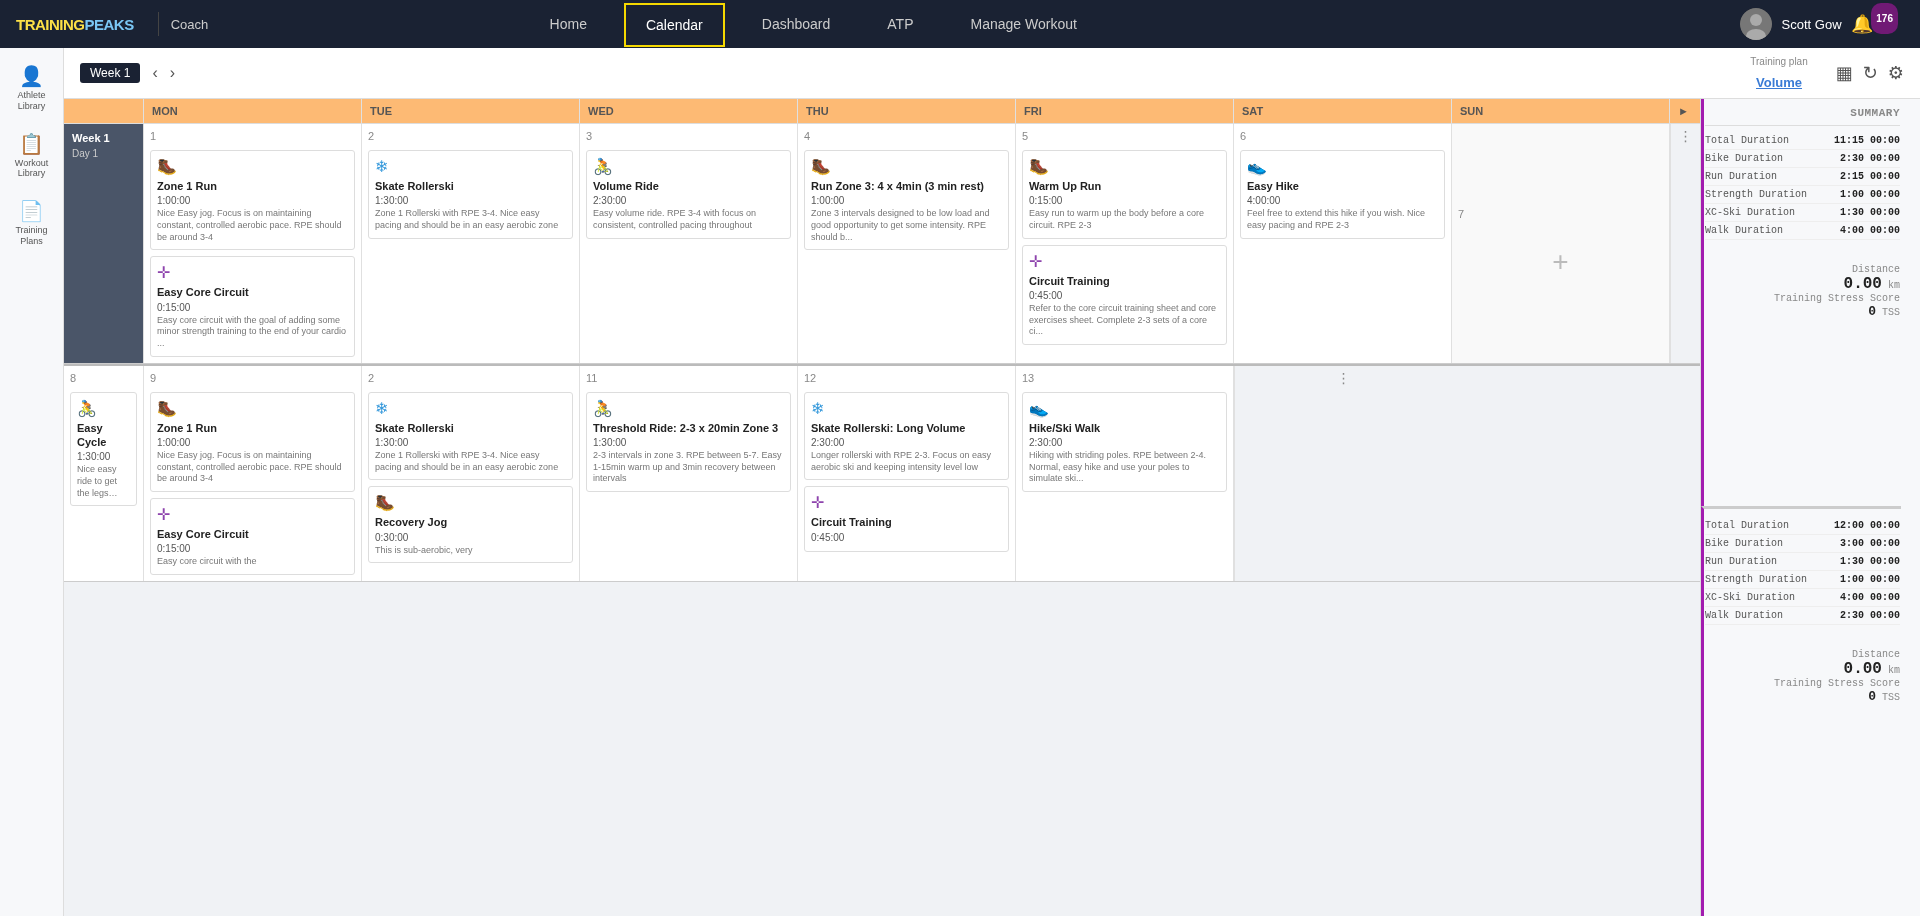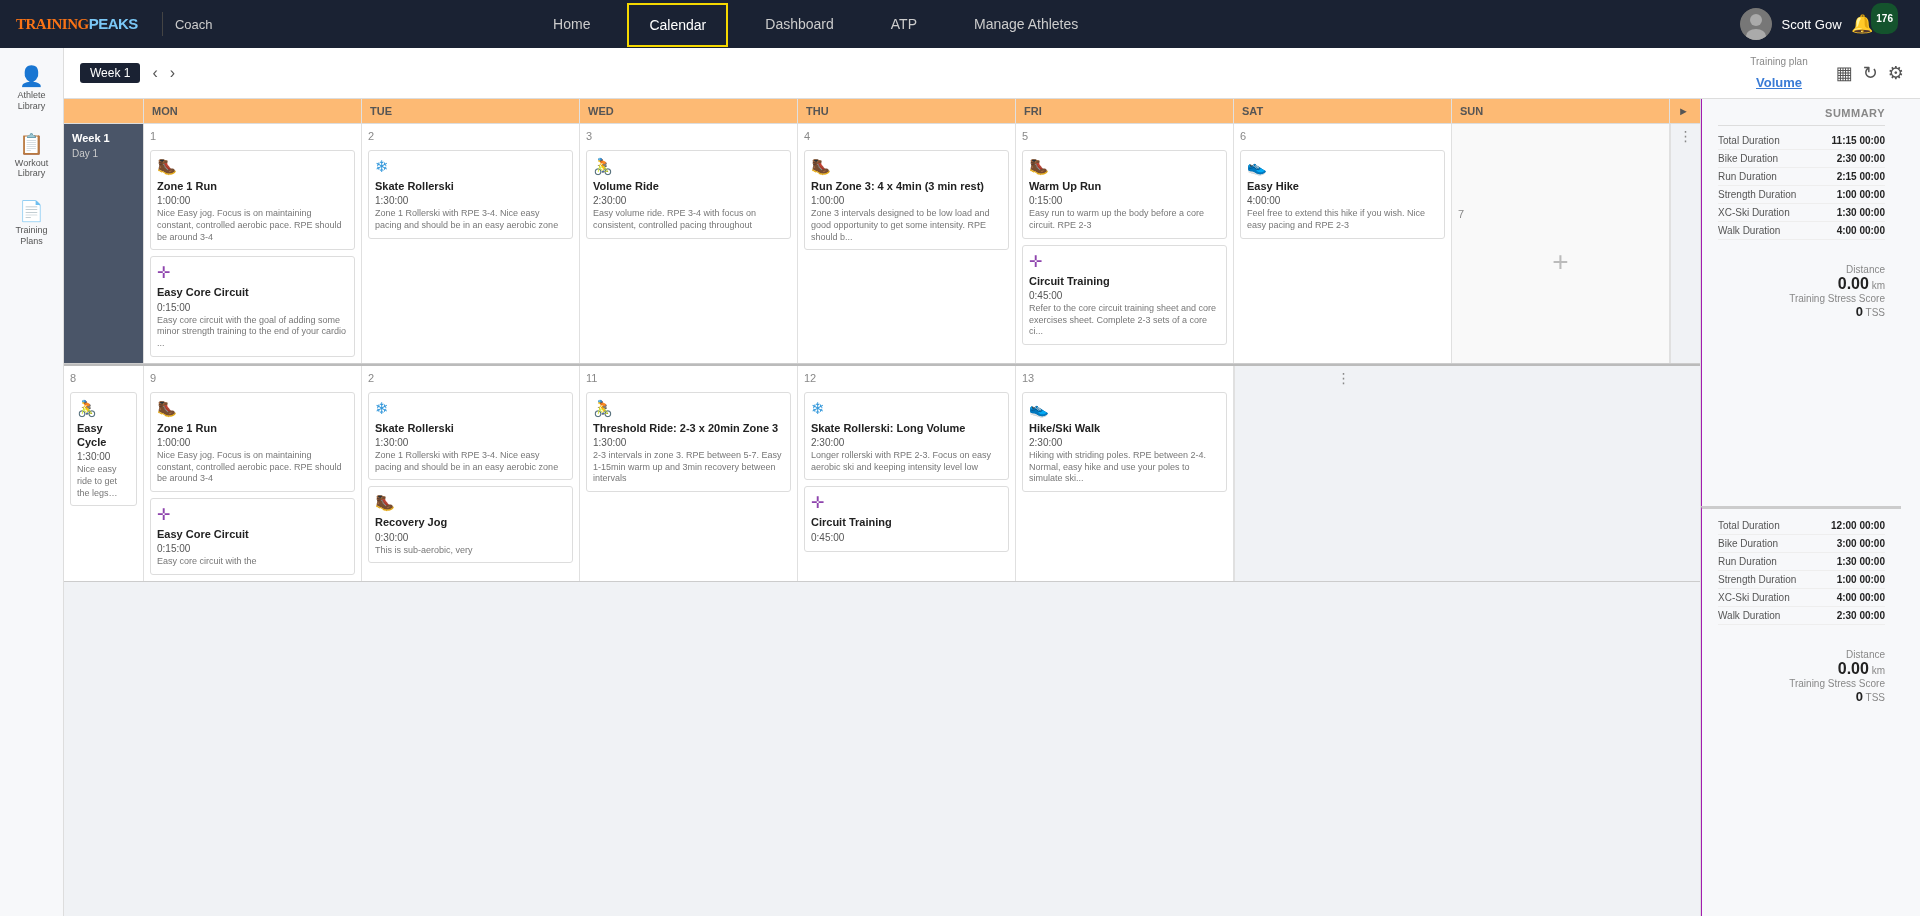--- a/index.html
+++ b/index.html
@@ -43,21 +43,21 @@
       height: 44px;
       margin-top: 2px;
     }
     .top-nav .right-section { display: flex; align-items: center; gap: 10px; margin-left: auto; }
     .top-nav .user-avatar {
       width: 32px; height: 32px; border-radius: 50%; background: #555;
       display: flex; align-items: center; justify-content: center; overflow: hidden;
     }
     .top-nav .user-name { color: #fff; font-size: 13px; }
     .top-nav .notification-badge {
-      background: #14532d; color: #fff; font-size: 10px; font-weight: bold;
+      background: #701a75; color: #fff; font-size: 10px; font-weight: bold;
       border-radius: 10px; padding: 10px 5px; position: relative; top: -8px; left: -6px;
     }
     .bell-icon { color: #ccc; font-size: 18px; position: relative; display: inline-block; }
 
     
     .app-body { display: flex; height: calc(100vh - 48px); }
 
     
     .sidebar {
       width: 64px;
@@ -164,25 +164,26 @@
     }
     .workout-icon { font-size: 16px; margin-bottom: 3px; }
     .workout-name { font-size: 11px; font-weight: bold; color: #222; line-height: 1.3; }
     .workout-duration { font-size: 10px; color: #555; margin: 2px 0; }
     .workout-desc { font-size: 9px; color: #777; line-height: 1.3; overflow: hidden; display: -webkit-box; -webkit-line-clamp: 3; -webkit-box-orient: vertical; }
 
     
     .summary-panel {
       width: 200px;
       background: #f7f8fa;
-      border-left: 1px solid #a21caf;
-      padding: 8px 16px;
+      border-left: 3px solid #a21caf;
+      padding: 8px 1px;
       flex-shrink: 0;
       font-size: 11px;
       overflow-y: auto;
+      font-family: Liberation Mono, monospace;
     }
     .summary-title { font-size: 11px; font-weight: bold; color: #888; text-align: right; letter-spacing: 0.5px; padding-bottom: 6px; border-bottom: 1px solid #ddd; margin-bottom: 6px; }
     .summary-row { display: flex; justify-content: space-between; padding: 3px 0; border-bottom: 1px solid #eee; }
     .summary-label { color: #555; font-size: 10px; }
     .summary-value { color: #222; font-size: 10px; font-weight: bold; }
     .summary-distance { text-align: right; margin-top: 24px; font-size: 10px; color: #888; }
     .summary-distance .dist-val { font-size: 16px; color: #222; font-weight: bold; }
     .summary-tss { text-align: right; font-size: 10px; color: #888; }
     .summary-tss .tss-val { font-size: 13px; color: #222; font-weight: bold; }
 
@@ -203,31 +204,31 @@
 
     
     .week2-summary { border-top: 3px solid #ccc; }
   </style>
 </head>
 <body>
 
 <nav class="top-nav">
   <div class="logo">
     <span class="logo-text">
-      <span style="color:#f97316;font-family:Liberation Serif, serif;">TRAINING</span><span style="color:#7bc8f6;">PEAKS</span>
+      <span style="color:#fde047;">TRAINING</span><span style="color:#7bc8f6;">PEAKS</span>
     </span>
   </div>
   <div class="divider-v"></div>
   <span class="coach-label">Coach</span>
   <div class="nav-links">
     <a class="nav-link">Home</a>
     <a class="nav-link active">Calendar</a>
     <a class="nav-link">Dashboard</a>
     <a class="nav-link">ATP</a>
-    <a class="nav-link">Manage Athletes</a>
+    <a class="nav-link">Manage Workout</a>
   </div>
   <div class="right-section">
     <div class="user-avatar">
       <svg width="32" height="32" viewBox="0 0 32 32">
           <circle cx="16" cy="16" r="16" fill="#777"></circle>
           <circle cx="16" cy="12" r="6" fill="#aaa"></circle>
           <ellipse cx="16" cy="28" rx="10" ry="7" fill="#aaa"></ellipse>
         </svg>
     </div>
     <span class="user-name">Scott Gow</span>

